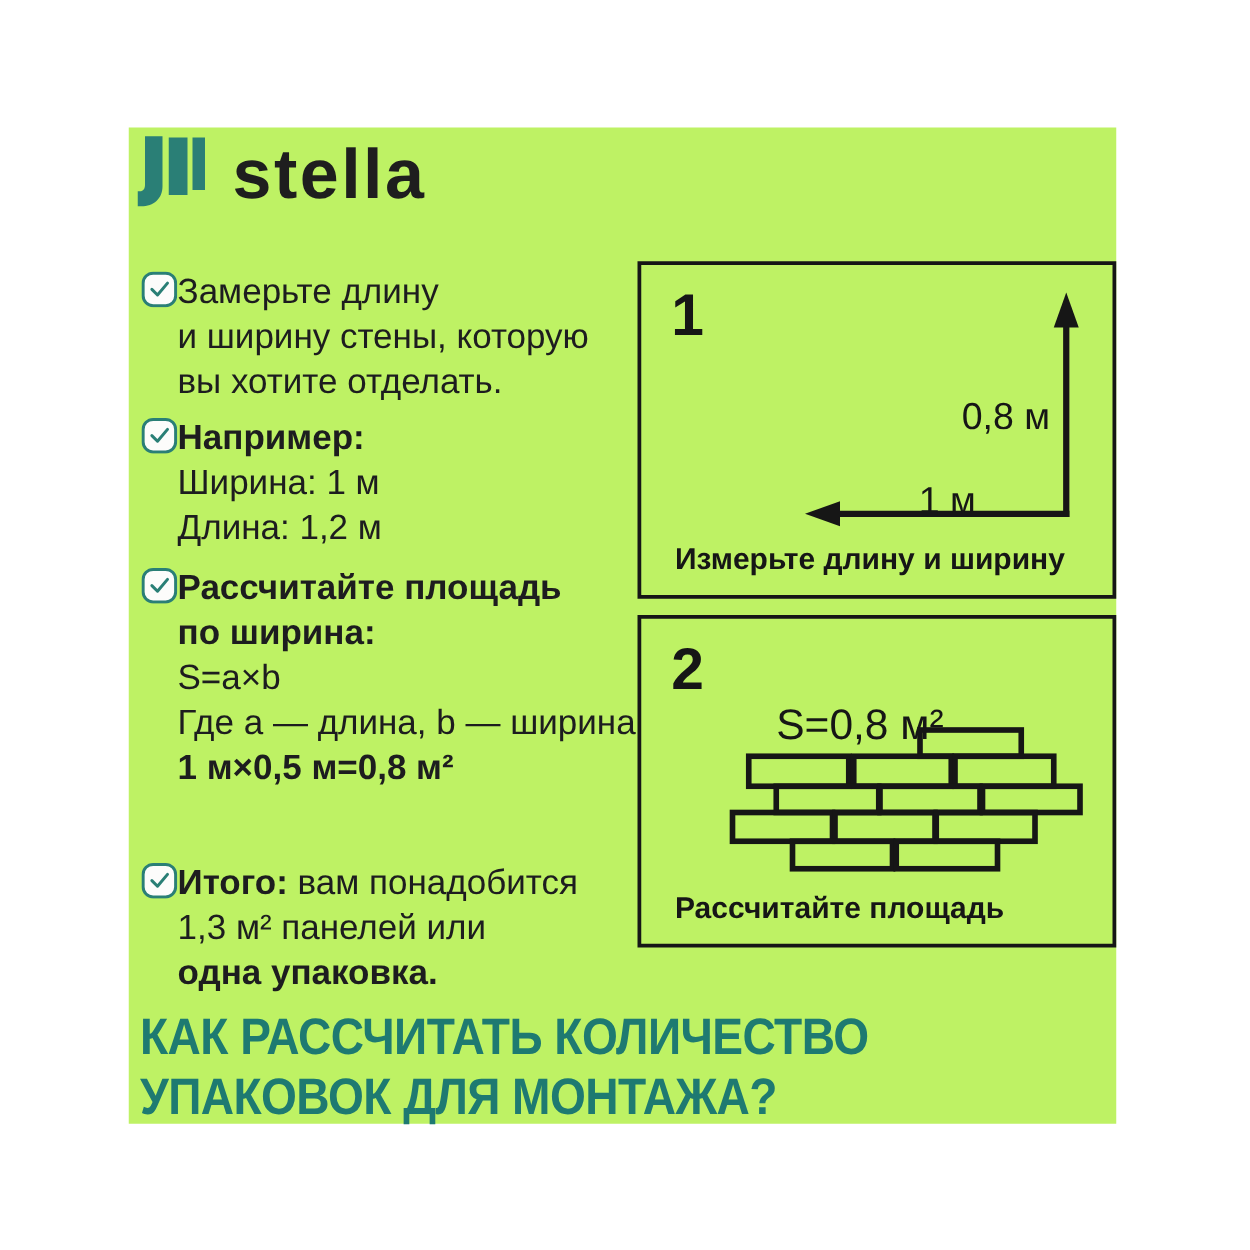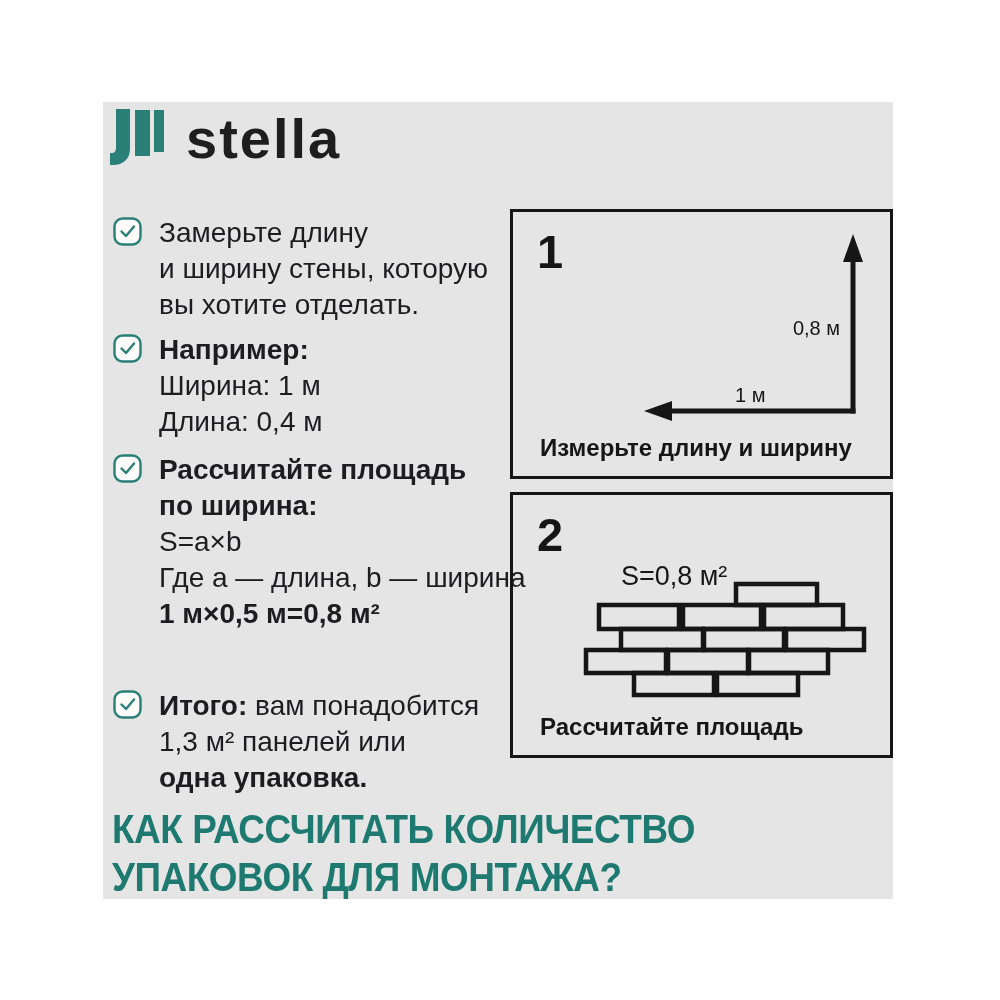--- a/index.html
+++ b/index.html
@@ -2,31 +2,31 @@
 <html><head>
 <meta charset="utf-8">
 <style>
   html,body{margin:0;padding:0;}
   .stage{
     position:relative;width:1000px;height:1000px;background:#ffffff;
     font-family:"Liberation Sans",sans-serif;overflow:hidden;color:#1d1d1f;
   }
   .card{
     position:absolute;left:103px;top:102px;width:790px;height:797px;
-    background:#e5e5e5;
+    background:#bef264;
   }
   
   .logo{position:absolute;left:7px;top:6px;height:70px;}
   .logo-icon{position:absolute;left:0;top:0;}
   .logo-text{
     position:absolute;left:76px;top:2px;font-size:56px;font-weight:700;
     letter-spacing:2px;color:#1e1e1e;line-height:58px;
   }
   
-  .check-item{position:absolute;left:10px;display:flex;gap:17px;}
+  .check-item{position:absolute;left:10px;display:flex;gap:0;}
   .checkbox{width:29px;height:29px;flex:none;margin-top:2px;}
   .item-text{font-size:28px;line-height:36px;color:#1d1d1f;}
   .b{font-weight:700;}
   .semi{font-weight:600;}
   #item1{top:113px;} #item2{top:230px;} #item3{top:350px;}
   #item4{top:531px;} #item5{top:586px;}
   
   .step-box{
     position:absolute;left:407px;width:383px;box-sizing:border-box;
     border:3px solid #161616;
@@ -35,24 +35,24 @@
   #box2{top:390px;height:266px;}
   .step-number{
     position:absolute;left:24px;top:16px;font-size:47px;font-weight:700;
     color:#161616;line-height:1;
   }
   .step-caption{
     position:absolute;left:27px;bottom:14px;font-size:24px;font-weight:700;
     color:#161616;white-space:nowrap;
   }
   .box-svg{position:absolute;left:0;top:0;}
-  .dim-label{position:absolute;font-size:20px;color:#161616;white-space:nowrap;}
+  .dim-label{position:absolute;font-size:30px;color:#161616;white-space:nowrap;}
   #height-label{top:105px;right:50px;}
   #width-label{left:222px;top:172px;}
-  #area-label{position:absolute;left:108px;top:66px;font-size:27px;color:#161616;white-space:nowrap;}
+  #area-label{position:absolute;left:108px;top:66px;font-size:34px;color:#161616;white-space:nowrap;}
   
   .footer-heading{
     position:absolute;left:9px;top:703px;color:#1e7a71;font-weight:700;
     font-size:41px;line-height:48px;letter-spacing:-0.5px;white-space:nowrap;
     transform:scaleX(0.9);transform-origin:left top;
   }
 </style>
 </head>
 <body>
 
@@ -81,21 +81,21 @@
     </div>
 
     <div class="check-item" id="item2">
       <svg class="checkbox" width="29" height="29" viewBox="0 0 29 29">
         <rect x="1.5" y="1.5" width="26" height="26" rx="8" fill="#fcfcfb" stroke="#2a7f76" stroke-width="2.4"></rect>
         <path d="M8.5 14.5 L13 19 L21 9.5" fill="none" stroke="#2a7f76" stroke-width="2.4" stroke-linecap="round" stroke-linejoin="round"></path>
       </svg>
       <div class="item-text">
         <div class="b">Например:</div>
         <div>Ширина: 1 м</div>
-        <div>Длина: 0,4 м</div>
+        <div>Длина: 1,2 м</div>
       </div>
     </div>
 
     <div class="check-item" id="item3">
       <svg class="checkbox" width="29" height="29" viewBox="0 0 29 29">
         <rect x="1.5" y="1.5" width="26" height="26" rx="8" fill="#fcfcfb" stroke="#2a7f76" stroke-width="2.4"></rect>
         <path d="M8.5 14.5 L13 19 L21 9.5" fill="none" stroke="#2a7f76" stroke-width="2.4" stroke-linecap="round" stroke-linejoin="round"></path>
       </svg>
       <div class="item-text">
         <div class="b">Рассчитайте площадь</div>

